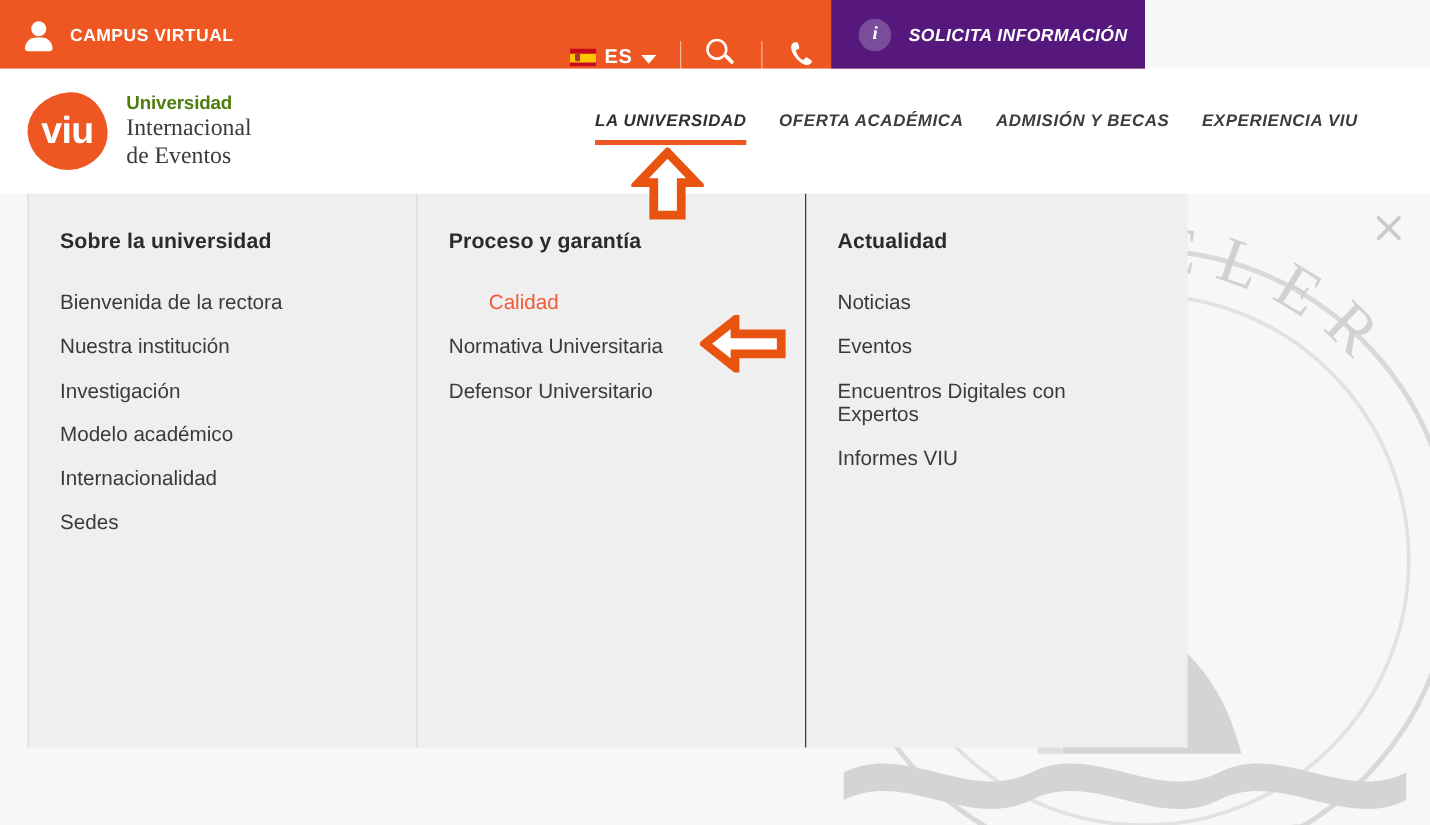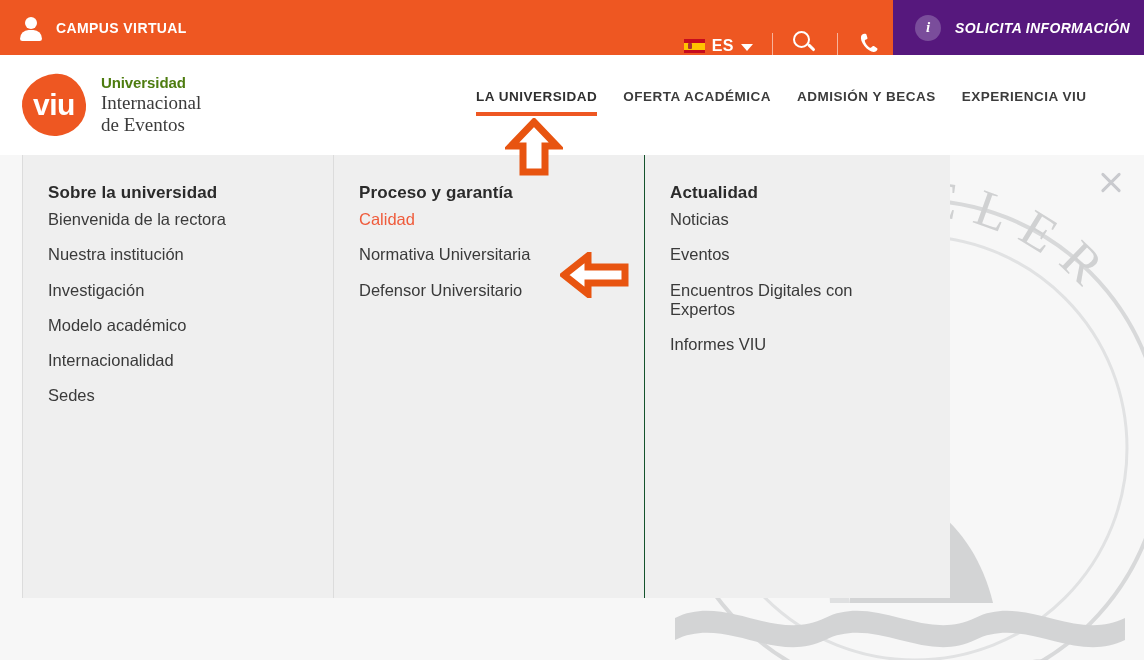--- a/index.html
+++ b/index.html
@@ -6,21 +6,21 @@
   html, body {
     width: 1144px; height: 660px;
     font-family: "Liberation Sans", sans-serif;
     background: #f7f7f7;
     overflow: hidden;
   }
   #root { position: relative; width: 1144px; height: 660px; background: #f7f7f7; }
 
   
   .topbar {
-    position: absolute; left: 0; top: 0; width: 1144px; height: 55px;
+    position: absolute; left: 0; top: 0; width: 916px; height: 55px;
     background: #ee5722;
   }
   .campus-link {
     position: absolute; left: 20px; top: 0; height: 55px;
     display: flex; align-items: center; gap: 14px; cursor: pointer;
   }
   .person-icon { width: 22px; height: 24px; position: relative; display:block; }
   .person-icon .head {
     position: absolute; left: 5px; top: 1px; width: 12px; height: 12px;
     background: #fff; border-radius: 50%;
@@ -86,48 +86,48 @@
     transform: rotate(-4deg);
   }
   .logo-blob span {
     color: #fff; font-size: 30px; font-weight: bold; letter-spacing: -.5px;
     font-family: "Liberation Sans", sans-serif; transform: rotate(4deg);
   }
   .logo-words { line-height: 1.17; font-family: "Liberation Serif", serif; color: #333; }
   .logo-words .l1 { font-size: 15px; font-weight: bold; font-family: "Liberation Sans", sans-serif; color: #4d7c0f; letter-spacing: -.1px;}
   .logo-words .l2, .logo-words .l3 { font-size: 19px; color: #3b3b3b; }
 
-  .mainnav { position: absolute; left: 0; top: 0; width: 1144px; height: 76px; display: flex; align-items: center; }
+  .mainnav { position: absolute; left: 0; top: 0; width: 1144px; height: 76px; display: flex; align-items: center; font-style: italic; }
   .nav-items { position: absolute; left: 476px; top: 34px; display: flex; gap: 0; }
   .nav-item {
     position: relative; font-size: 13.5px; font-weight: bold; letter-spacing: .5px;
     color: #3c3c3c; cursor: pointer; padding: 0 26px 0 0; white-space: nowrap;
   }
   .nav-item.active { color: #2f2f2f; }
   .nav-item.active::after {
     content: ""; position: absolute; left: 0; right: 26px; bottom: -12px; height: 4px; background: #ee5722;
   }
 
   
   .megamenu {
     position: absolute; left: 22px; top: 155px; width: 928px; height: 443px;
     background: #efefef; border-left: 1px solid #dcdcdc; display: flex;
   }
   .mm-col { position: relative; padding: 28px 0 0 25px; }
   .mm-col.c1 { width: 310px; }
   .mm-col.c2 { width: 311px; border-left: 1px solid #dcdcdc; }
   .mm-col.c3 { width: 306px; border-left: 1px solid #14532d; }
   .mm-title {
-    font-size: 17px; font-weight: bold; color: #2b2b2b; margin-bottom: 7px; letter-spacing: .1px;
+    font-size: 17px; font-weight: bold; color: #2b2b2b; margin-bottom: 30px; letter-spacing: .1px;
   }
   .mm-link {
     display: block; font-size: 16.5px; color: #3a3a3a; margin-bottom: 16px;
     cursor: pointer; line-height: 1.17; max-width: 232px;
   }
-  .mm-link.hover { color: #ef5b3b; }
+  .mm-link.hover { color: #ef5b3b; margin-left: 32px; }
 
   .mm-close {
     position: absolute; left: 1096px; top: 168px; width: 30px; height: 30px; cursor: pointer;
   }
   .mm-close span {
     position: absolute; left: 2px; top: 13px; width: 26px; height: 3px;
     background: #c9cace; border-radius: 2px; display: block;
   }
   .mm-close span:first-child { transform: rotate(45deg); }
   .mm-close span:last-child { transform: rotate(-45deg); }

